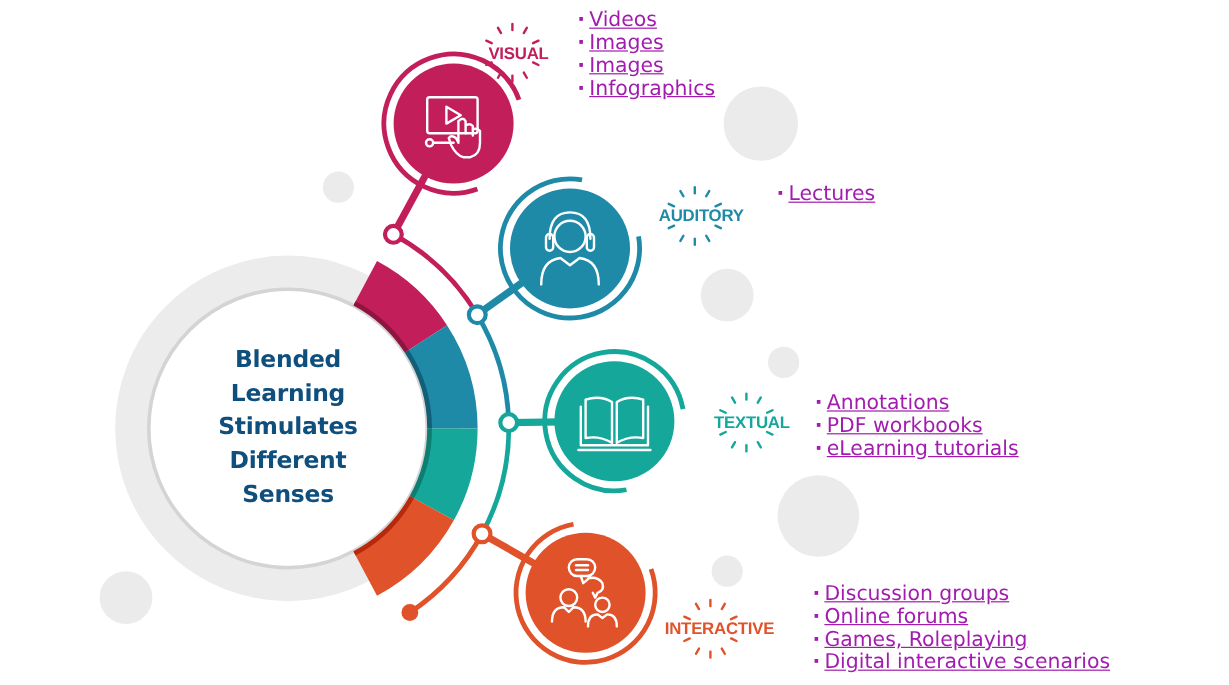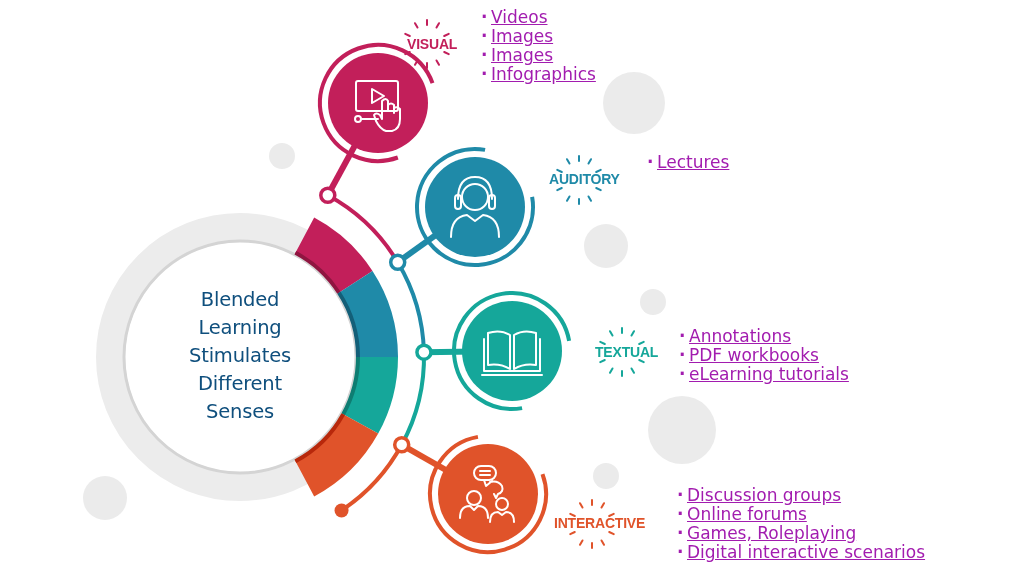--- a/index.html
+++ b/index.html
@@ -1,20 +1,20 @@
 <!DOCTYPE html>
 <html><head>
 <meta charset="utf-8">
 <style>
   html, body { margin:0; padding:0; background:#ffffff; }
   body { width:1024px; height:571px; position:relative; overflow:hidden;
          font-family: "DejaVu Sans", "Liberation Sans", sans-serif; }
   #diagram { position:absolute; left:0; top:0; }
   .center-title { position:absolute; left:150px; top:286px; width:180px; text-align:center;
-                  color:#0f4f7d; font-weight:normal; font-size:19.5px; line-height:28px;
+                  color:#0f4f7d; font-weight:bold; font-size:19.5px; line-height:28px;
                   font-family:"DejaVu Sans", sans-serif; letter-spacing:-0.2px; }
   .center-title span { display:block; }
   .cat-label { position:absolute; font-weight:bold; font-size:14px; letter-spacing:-0.2px;
                font-family:Liberation Sans, sans-serif;margin-left:12px; }
   .items { position:absolute; list-style:none; margin:0; padding:0; color:#a21caf;
            font-family:"DejaVu Sans", sans-serif; font-size:17px; line-height:19px;text-decoration:underline; }
   .items li::before { content:"·"; display:inline-block; width:10px; font-weight:bold; }
 </style>
 </head>
 <body>

